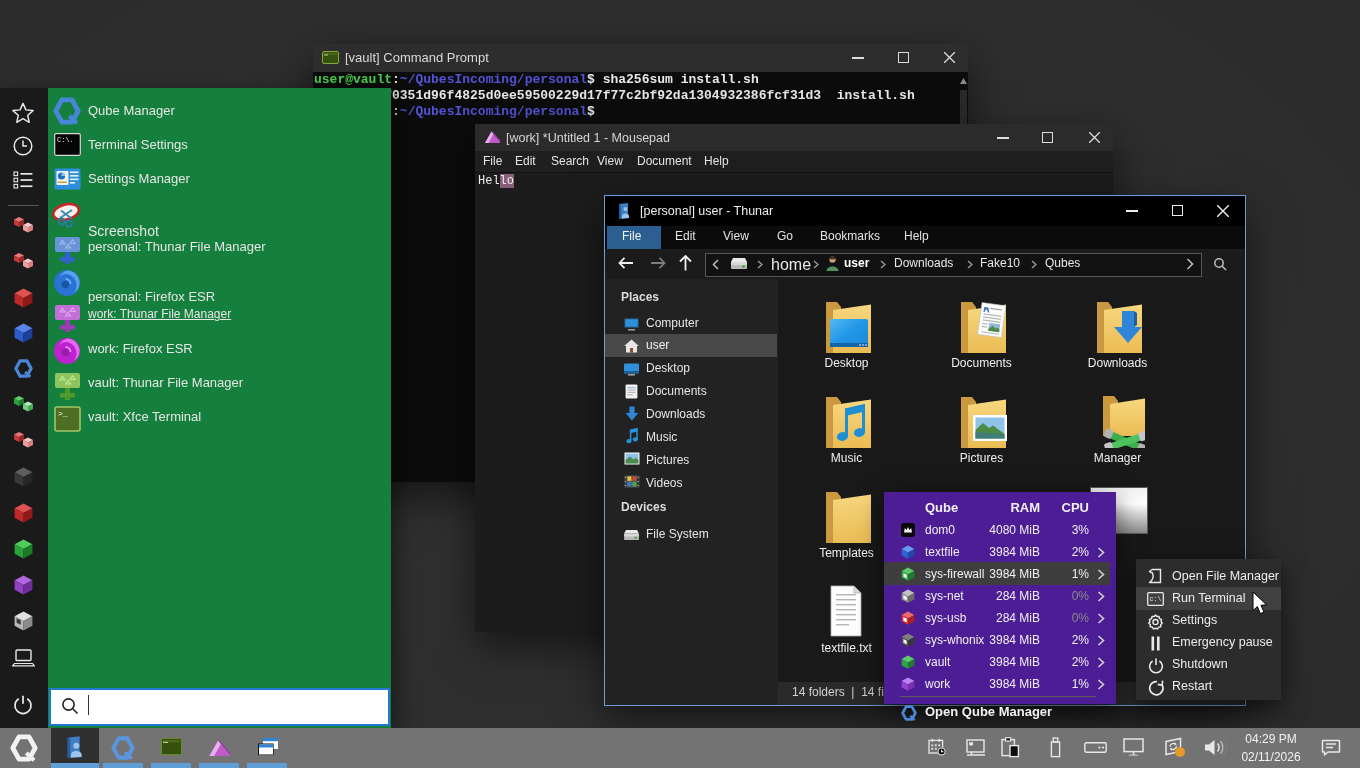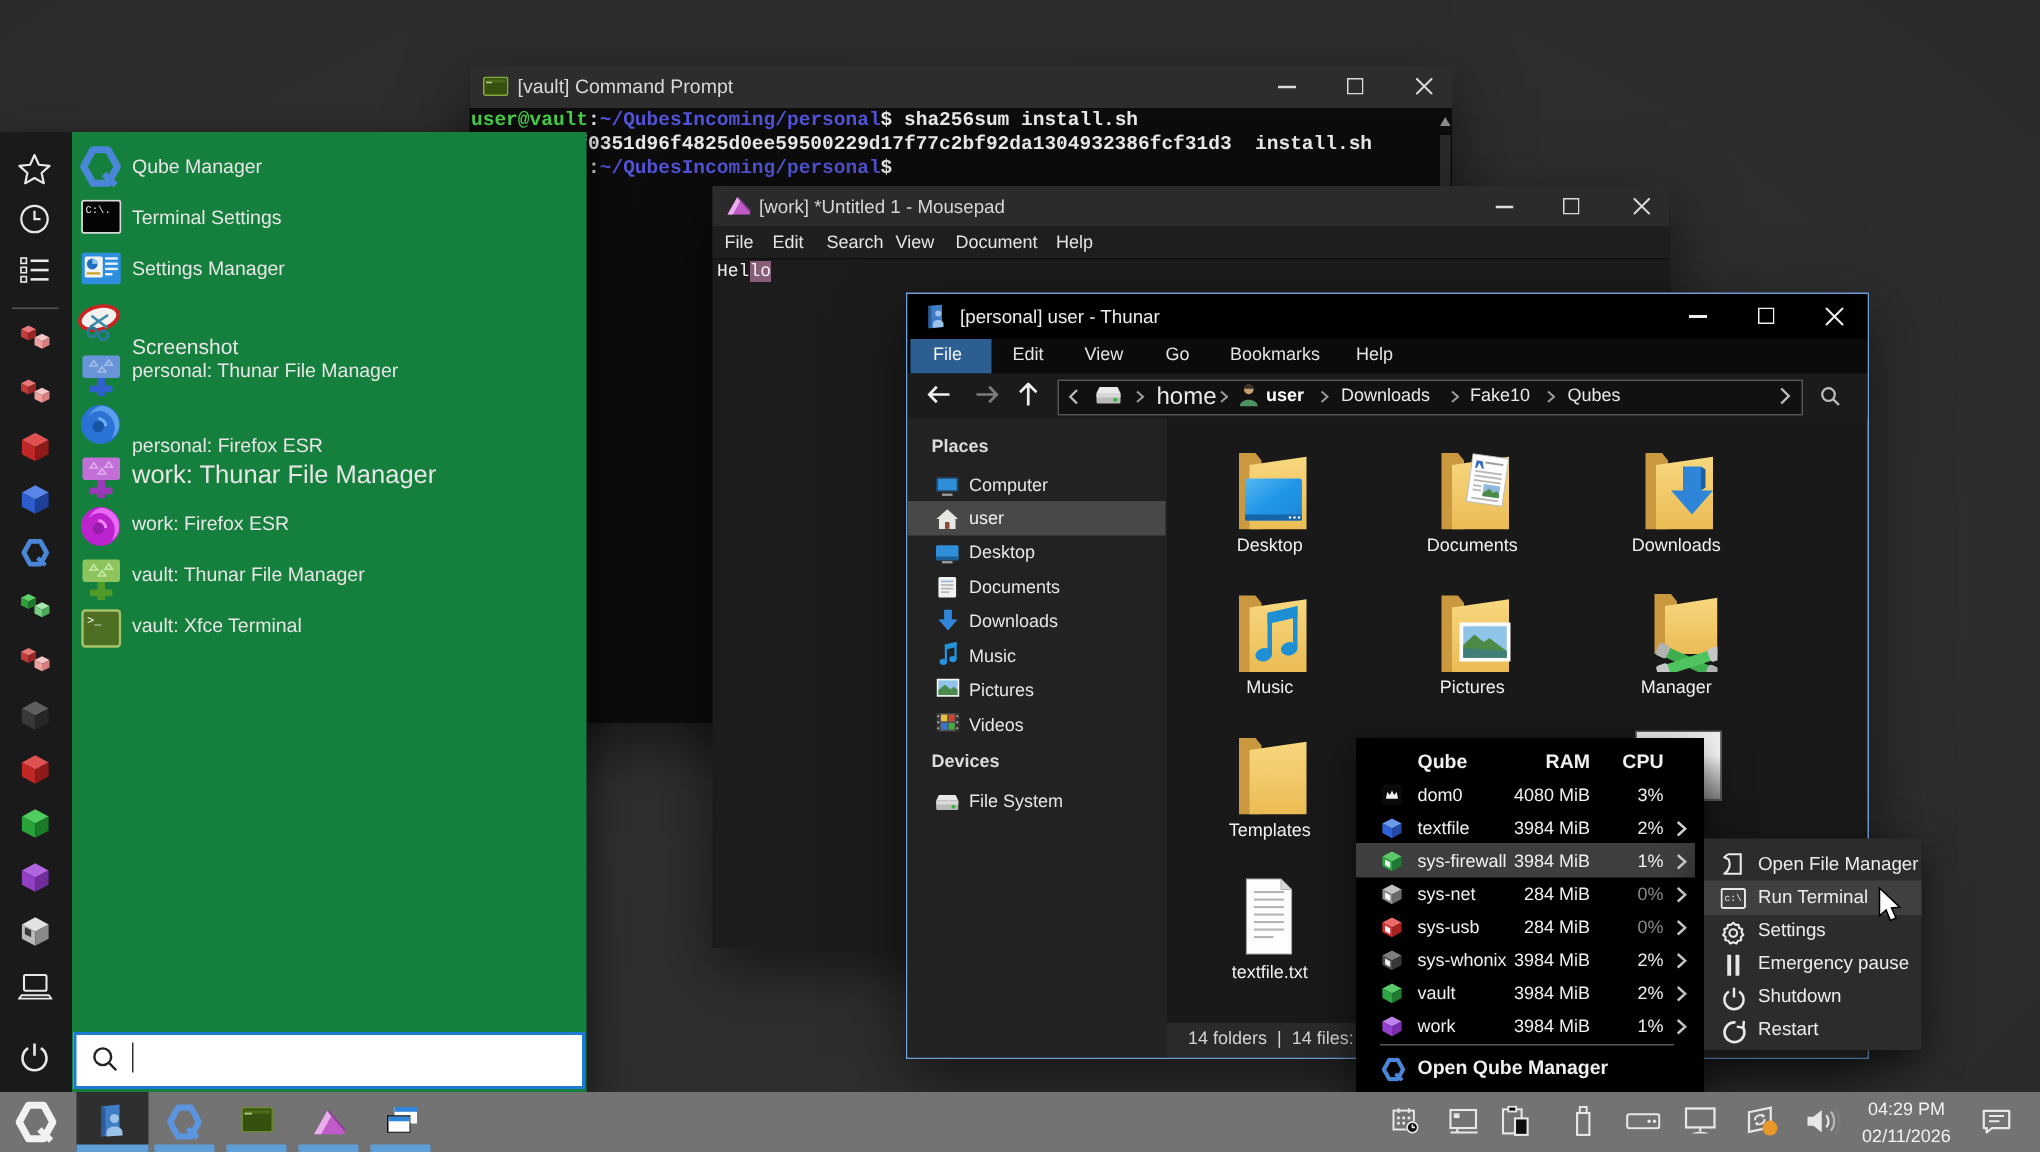--- a/index.html
+++ b/index.html
@@ -334,21 +334,21 @@
   <rect x="18" y="20" width="20" height="1.4" fill="#b5b5b5"></rect>
   <rect x="18" y="25" width="20" height="1.4" fill="#b5b5b5"></rect>
   <rect x="18" y="30" width="20" height="1.4" fill="#b5b5b5"></rect>
   <rect x="18" y="35" width="20" height="1.4" fill="#b5b5b5"></rect>
   <rect x="18" y="40" width="13" height="1.4" fill="#b5b5b5"></rect>
 </svg>
 <div class="abs" style="left:779px;top:641px;width:135px;text-align:center;color:#f0f0f0;font-size:12px;">textfile.txt</div>
 
 <div class="abs" style="left:1090px;top:487px;width:56px;height:45px;background:linear-gradient(180deg,#f2f2f2 0%,#ffffff 35%,#8a8a8a 100%);border:1px solid #5a5a5a;"></div>
 
-<div class="win" style="left:904px;top:492px;width:232px;height:236px;background:#000000;box-shadow:0 8px 24px rgba(0,0,0,0.6);font-size:12px;color:#f0f0f0;">
+<div class="win" style="left:884px;top:492px;width:232px;height:212px;background:#4c1d95;box-shadow:0 8px 24px rgba(0,0,0,0.6);font-size:12px;color:#f0f0f0;">
   <div class="abs" style="left:41px;top:8px;font-weight:bold;font-size:13px;">Qube</div>
   <div class="abs" style="left:96px;top:8px;width:60px;text-align:right;font-weight:bold;font-size:13px;">RAM</div>
   <div class="abs" style="left:155px;top:8px;width:50px;text-align:right;font-weight:bold;font-size:13px;">CPU</div>
   <div class="abs" style="left:0px;top:70px;width:226px;height:23px;background:#3e3e3e;"></div>
 
   <svg class="abs" style="left:17px;top:31px" width="14" height="14" viewBox="0 0 14 14">
     <rect width="14" height="14" rx="3" fill="#0a0a0a"></rect>
     <path d="M3 9.5 L3.8 5 L5.6 7 L7 4 L8.4 7 L10.2 5 L11 9.5 Z" fill="#f2f2f2"></path>
   </svg>
   <div class="abs" style="left:41px;top:31px;">dom0</div>
@@ -645,21 +645,21 @@
 
   <svg class="abs" style="left:54px;top:216px" width="27" height="28" viewBox="0 0 27 28">
     <rect x="1" y="1" width="25" height="15" rx="2" fill="#c270d8"></rect>
     <polygon points="6,8 8.5,4.5 11,8" fill="none" stroke="#e0aaee" stroke-width="1.1"></polygon>
     <polygon points="11.5,12 14,8.5 16.5,12" fill="none" stroke="#e0aaee" stroke-width="1.1"></polygon>
     <polygon points="16,7.5 18.5,4 21,7.5" fill="none" stroke="#e0aaee" stroke-width="1.1"></polygon>
     <rect x="11" y="16" width="5" height="7" fill="#9a3ab8"></rect>
     <rect x="6" y="21" width="15" height="4.5" rx="1" fill="#9a3ab8"></rect>
     <rect x="11" y="25.5" width="5" height="2.5" fill="#9a3ab8"></rect>
   </svg>
-  <div class="abs" style="left:88px;top:219px;color:#e6e6e6;font-size:17px;">work: Thunar File Manager</div>
+  <div class="abs" style="left:88px;top:219px;color:#e6e6e6;font-size:12px;text-decoration:underline;">work: Thunar File Manager</div>
 
   <svg class="abs" style="left:53px;top:249px" width="28" height="28" viewBox="0 0 28 28">
     <circle cx="14" cy="14" r="13" fill="#bc22ce"></circle>
     <path d="M14 1.5 A12.5 12.5 0 0 1 26.5 14 A11 11 0 0 1 21 23.5 A11.5 11.5 0 0 0 14 5 A9 9 0 0 0 6 9 A12.5 12.5 0 0 1 14 1.5 Z" fill="#ea68f8"></path>
     <circle cx="12.5" cy="15.5" r="3.8" fill="#9a1caa"></circle>
     <path d="M12.5 10 A5 5 0 0 1 17.5 15" stroke="#f08af8" stroke-width="2" fill="none"></path>
   </svg>
   <div class="abs" style="left:88px;top:253px;color:#e6e6e6;font-size:13px;">work: Firefox ESR</div>
 
   <svg class="abs" style="left:54px;top:284px" width="27" height="28" viewBox="0 0 27 28">

